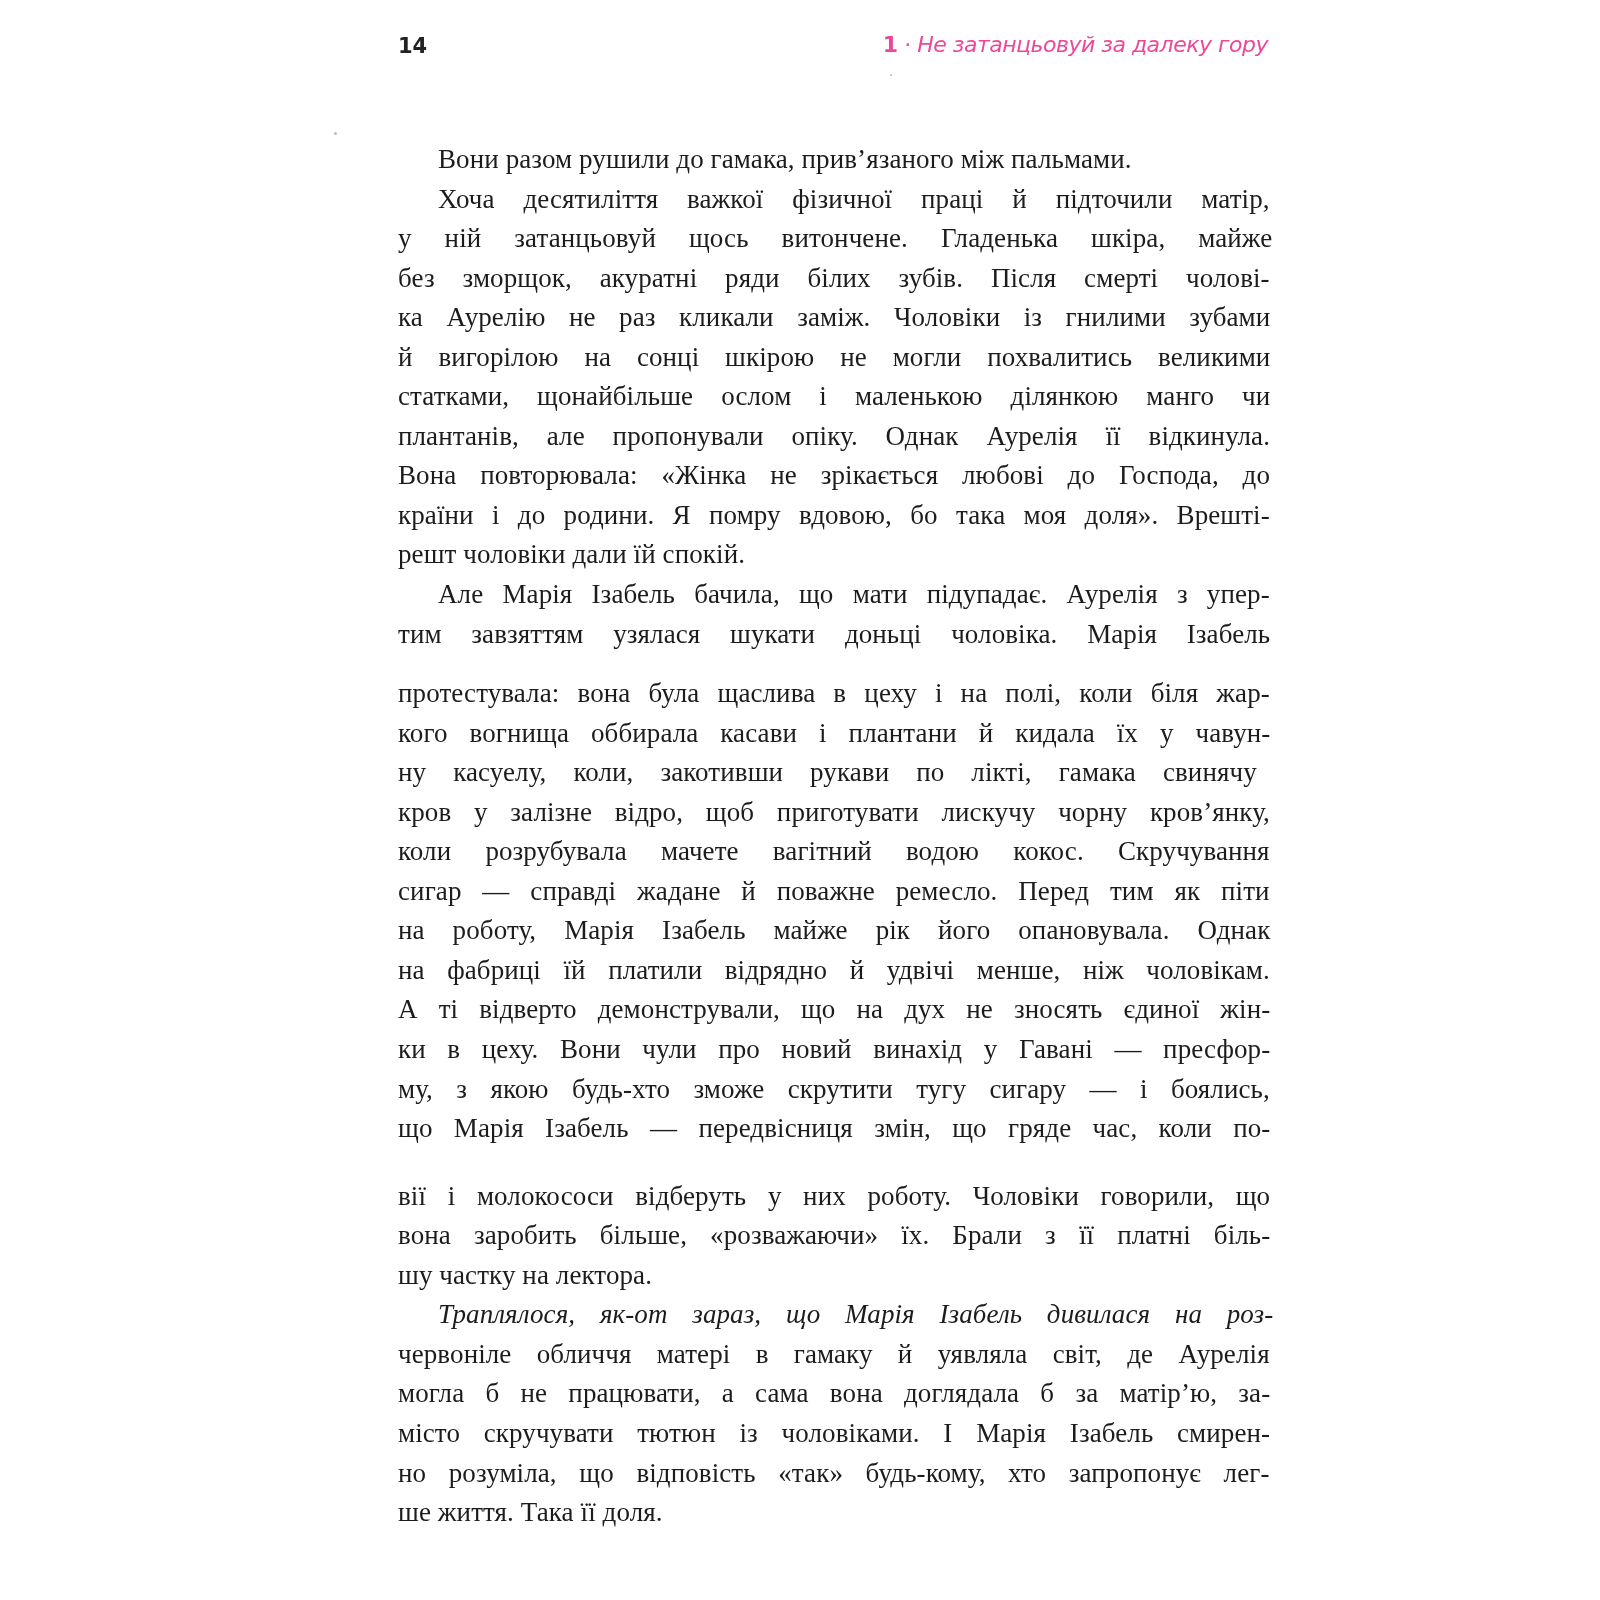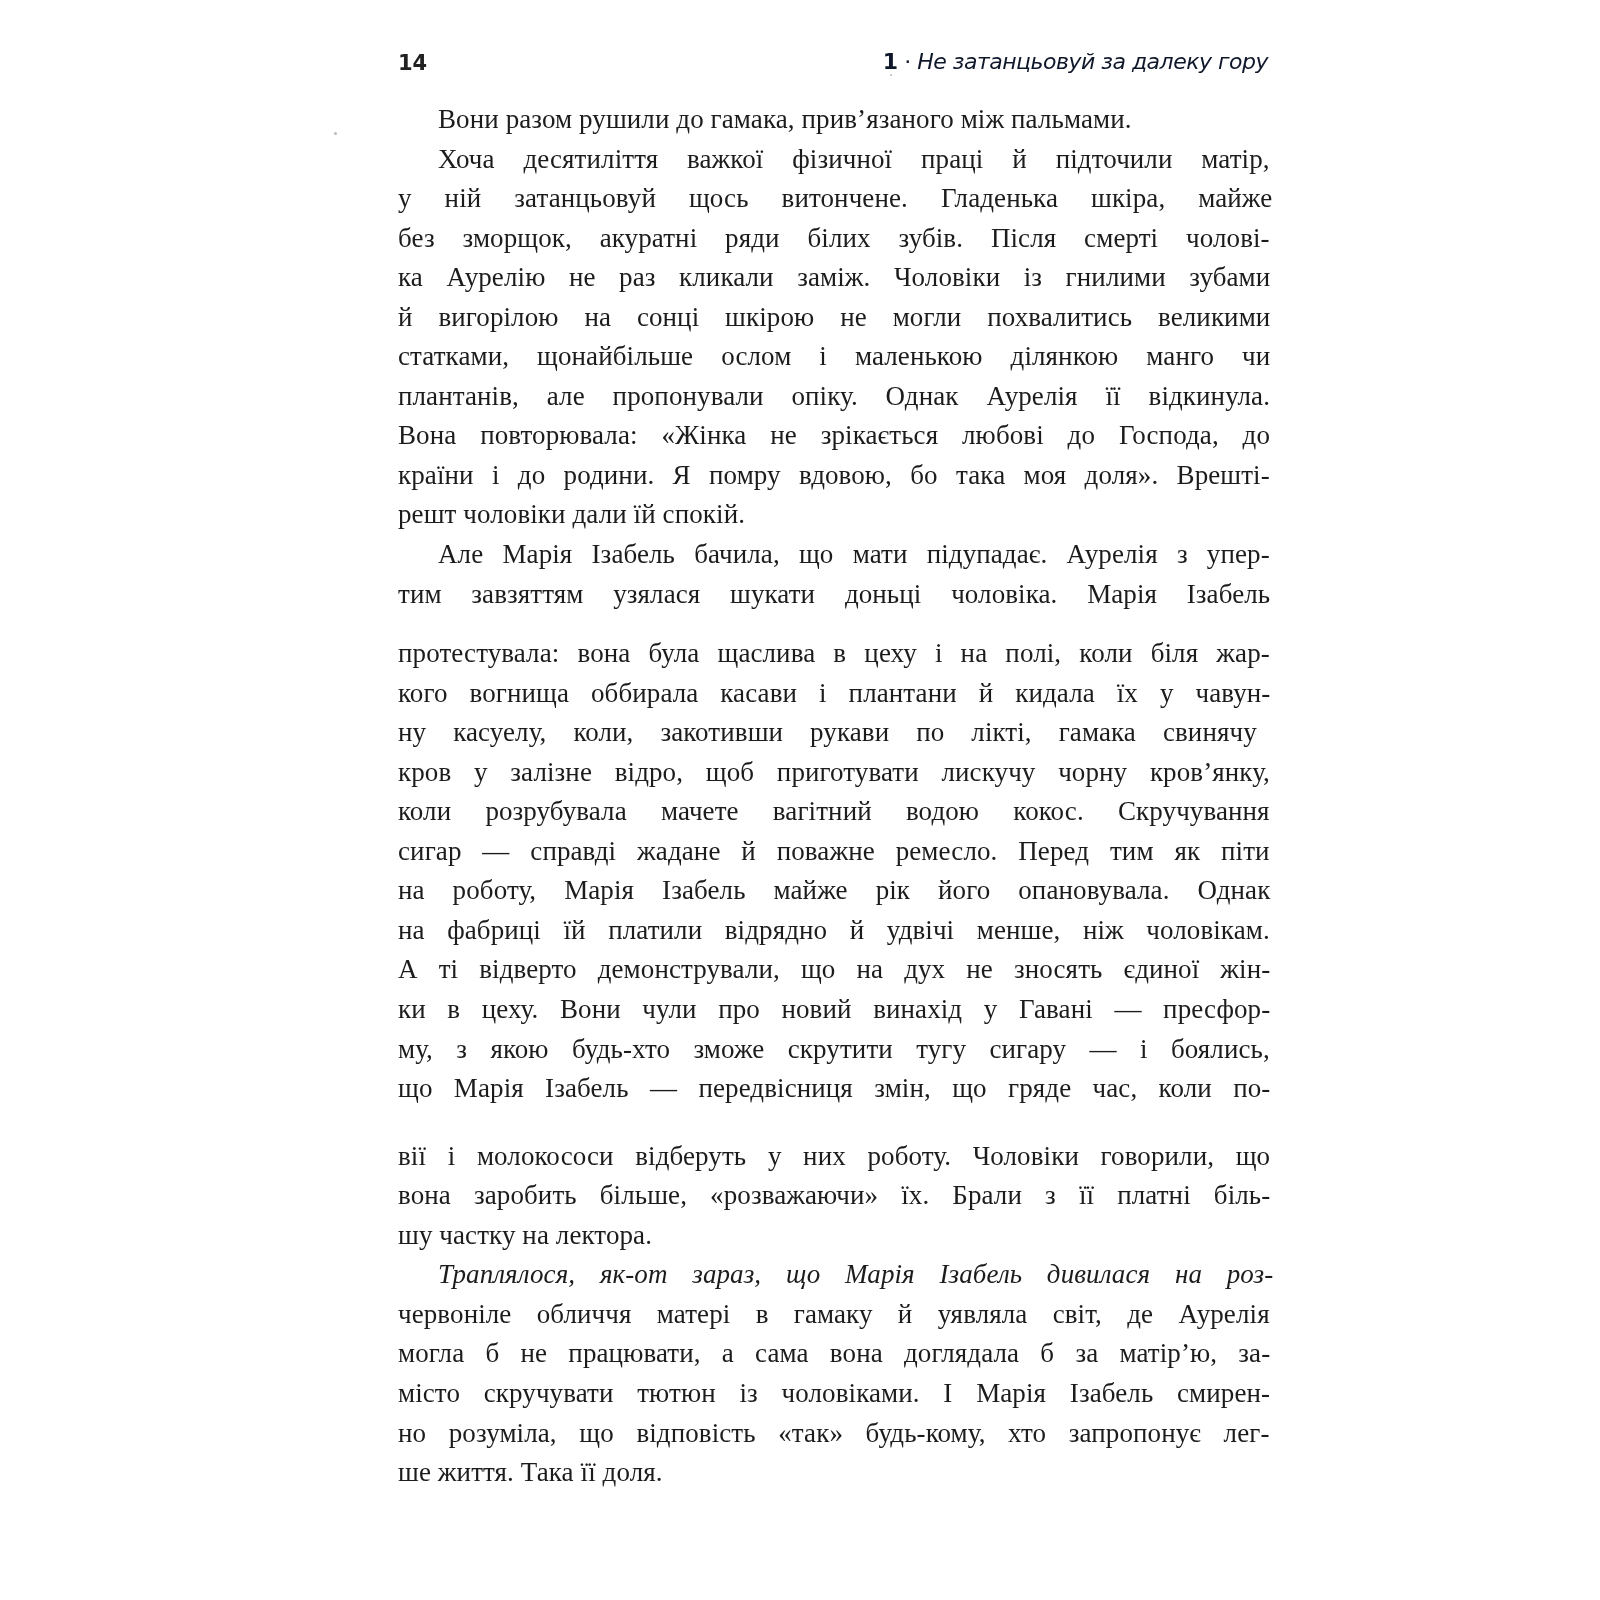--- a/index.html
+++ b/index.html
@@ -16,39 +16,39 @@
     color: #1c1c1c;
   }
   .page {
     position: absolute;
     left: 0; top: 0;
     width: 1600px; height: 1600px;
   }
   .running-head {
     position: absolute;
     left: 398px;
-    top: 49px;
+    top: 32px;
     width: 870px;
     height: 34px;
     font-family: "DejaVu Sans", "Liberation Sans", sans-serif;
   }
   .page-number {
     position: absolute;
     left: 0;
     top: 2px;
     font-size: 21px;
     font-weight: bold;
     color: #222;
   }
   .chapter-head {
     position: absolute;
     right: 0;
     top: 0;
     font-size: 22px;
-    color: #0f172a;
+    color: #ec4899;
     white-space: nowrap;
   }
   .chapter-num {
     font-weight: bold;
   }
   .chapter-sep {
     margin: 0 6px;
   }
   .chapter-title {
     font-style: italic;
@@ -91,21 +91,21 @@
 
   <div class="running-head">
     <span class="page-number">14</span>
     <span class="chapter-head">
       <span class="chapter-num">1</span><span class="chapter-sep">·</span><span class="chapter-title">Не затанцьовуй за далеку гору</span>
     </span>
   </div>
 
   <div class="body-text">
     <div>
-      <span class="line indent last" style="display: block; width: auto; padding-left: 40px;">Вони разом рушили до гамака, прив’язаного між пальмами.</span>
+      <span class="line indent last" style="display: block; width: auto; padding-left: 40px; margin-top: 40px;">Вони разом рушили до гамака, прив’язаного між пальмами.</span>
     </div>
     <div>
       <span class="line indent" style="display: block; width: auto; padding-left: 40px; text-align-last: left; word-spacing: 22px;">Хоча десятиліття важкої фізичної праці й підточили матір,</span>
       <span class="line" style="display: block; width: auto; padding-left: 0px; text-align-last: left; word-spacing: 26.14px;">у ній затанцьовуй щось витончене. Гладенька шкіра, майже</span>
       <span class="line" style="display: block; width: auto; padding-left: 0px; text-align-last: left; word-spacing: 21px;">без зморщок, акуратні ряди білих зубів. Після смерті чолові-</span>
       <span class="line" style="display: block; width: auto; padding-left: 0px; text-align-last: left; word-spacing: 16.67px;">ка Аурелію не раз кликали заміж. Чоловіки із гнилими зубами</span>
       <span class="line" style="display: block; width: auto; padding-left: 0px; text-align-last: left; word-spacing: 19px;">й вигорілою на сонці шкірою не могли похвалитись великими</span>
       <span class="line" style="display: block; width: auto; padding-left: 0px; text-align-last: left; word-spacing: 21.14px;">статками, щонайбільше ослом і маленькою ділянкою манго чи</span>
       <span class="line" style="display: block; width: auto; padding-left: 0px; text-align-last: left; word-spacing: 21px;">плантанів, але пропонували опіку. Однак Аурелія її відкинула.</span>
       <span class="line" style="display: block; width: auto; padding-left: 0px; text-align-last: left; word-spacing: 17px;">Вона повторювала: «Жінка не зрікається любові до Господа, до</span>

